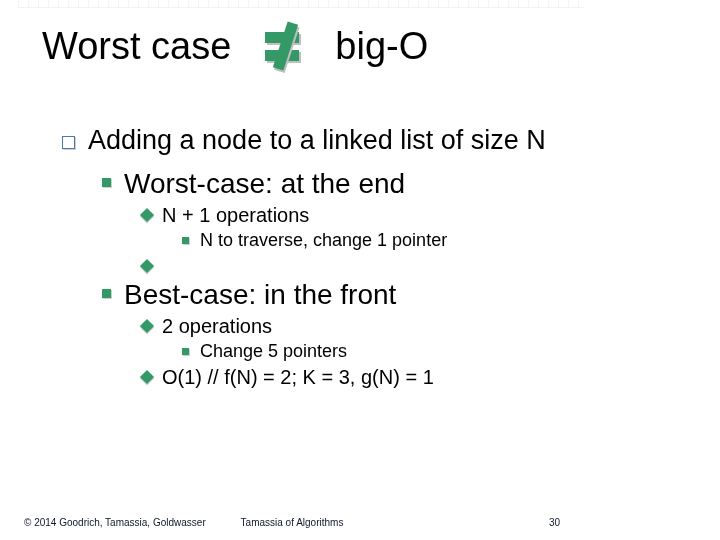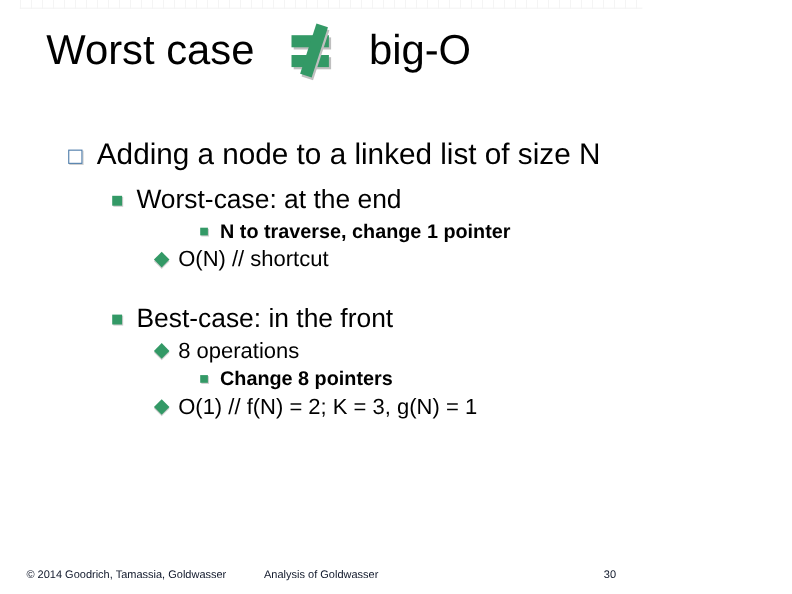--- a/index.html
+++ b/index.html
@@ -91,21 +91,21 @@
     position: absolute;
     left: 0;
     top: 11px;
     width: 11px;
     height: 11px;
     border: 1.5px solid #4b7aa8;
     background: #fff;
     box-shadow: 1px 1px 0 #cfcfcf;
   }
   .lvl2 {
-    font-size: 24px;
+    font-size: 28px;
     margin: 8px 0 4px 40px;
     position: relative;
     padding-left: 22px;
   }
   .lvl2 .bullet-sq {
     position: absolute;
     left: 0;
     top: 10px;
     width: 9px;
     height: 9px;
@@ -126,21 +126,20 @@
     height: 10px;
     background: #339966;
     transform: rotate(45deg);
     box-shadow: 1px 1px 0 #cfcfcf;
   }
   .lvl4 {
     font-size: 18px;
     margin: 3px 0 3px 120px;
     position: relative;
     padding-left: 18px;
-    font-weight: bold;
   }
   .lvl4 .bullet-mini {
     position: absolute;
     left: 0;
     top: 7px;
     width: 7px;
     height: 7px;
     background: #339966;
     box-shadow: 1px 1px 0 #cfcfcf;
   }
@@ -190,47 +189,50 @@
 
     <div class="lvl1">
       <span class="bullet-box"></span>
       <span>Adding a node to a linked list of size N</span>
     </div>
 
     <div class="lvl2">
       <span class="bullet-sq"></span>
       <span>Worst-case: at the end</span>
     </div>
+    <div class="lvl3">
+      <span class="bullet-diamond"></span>
+      <span>N + 1 operations</span>
+    </div>
     <div class="lvl4">
       <span class="bullet-mini"></span>
       <span>N to traverse, change 1 pointer</span>
     </div>
     <div class="lvl3">
       <span class="bullet-diamond"></span>
-      <span>O(N)  // shortcut</span>
     </div>
 
     <div class="lvl2" style="margin-top:28px">
       <span class="bullet-sq"></span>
       <span>Best-case: in the front</span>
     </div>
     <div class="lvl3">
       <span class="bullet-diamond"></span>
-      <span>8 operations</span>
+      <span>2 operations</span>
     </div>
     <div class="lvl4">
       <span class="bullet-mini"></span>
-      <span>Change 8 pointers</span>
+      <span>Change 5 pointers</span>
     </div>
     <div class="lvl3">
       <span class="bullet-diamond"></span>
       <span>O(1)   // f(N) = 2; K = 3, g(N) = 1</span>
     </div>
 
   </div>
 
   <div class="footer">
     <span class="left">© 2014 Goodrich, Tamassia, Goldwasser</span>
-    <span class="center">Analysis of Goldwasser</span>
+    <span class="center">Tamassia of Algorithms</span>
     <span class="right">30</span>
   </div>
 
 </div>
 
 </body></html>

